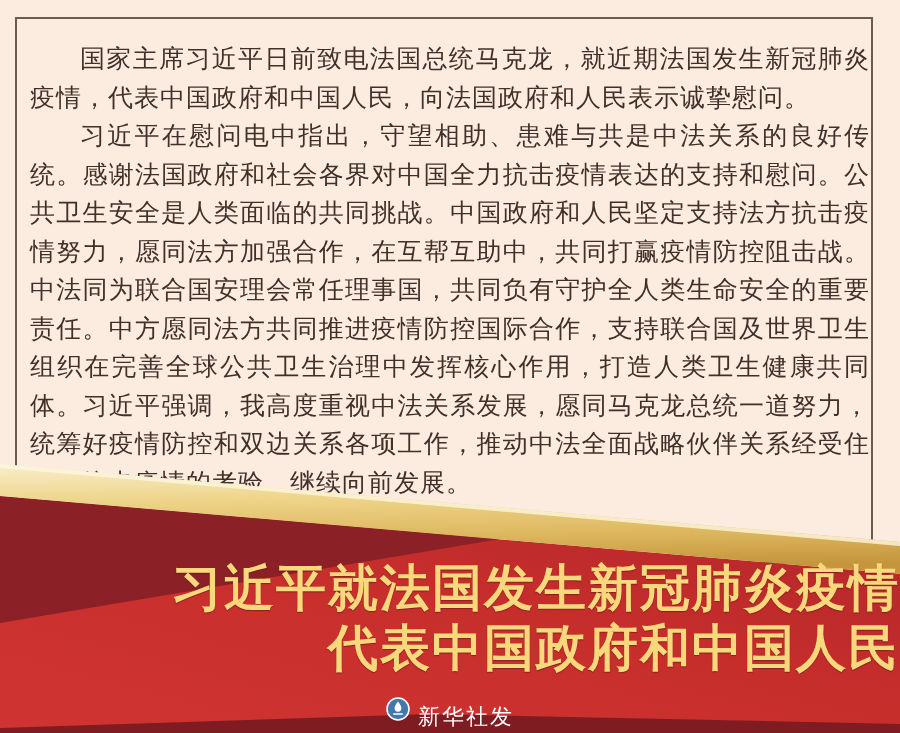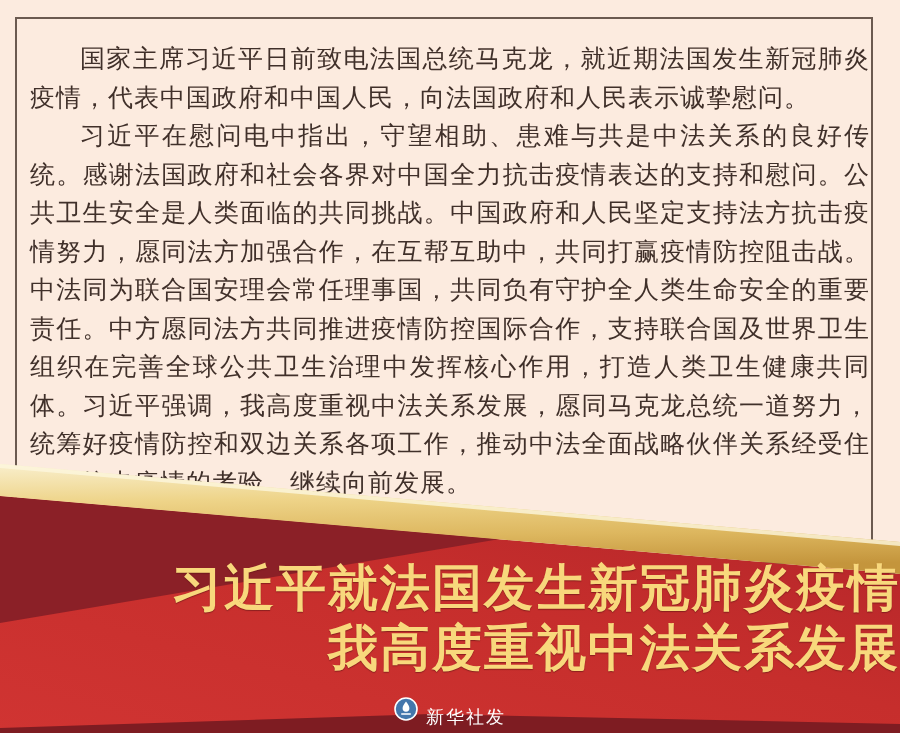--- a/index.html
+++ b/index.html
@@ -27,21 +27,21 @@
     color:#f8d87c;
     text-shadow:0 1px 1px rgba(90,20,20,.55);
   }
   .credit-row{
     position:absolute;left:0;top:694px;width:900px;height:30px;z-index:4;
     display:flex;align-items:center;justify-content:center;gap:8px;
   }
   .credit-logo{width:24px;height:24px;display:block;}
   .credit-text{
     font-family:"DejaVu Sans","Liberation Sans",sans-serif;
-    font-size:18px;color:#ffffff;letter-spacing:2px;margin-top:16px;
+    font-size:22px;color:#ffffff;letter-spacing:2px;margin-top:16px;
   }
 </style>
 </head>
 <body>
 
 <div class="frame"></div>
 
 <div class="article">
   <p>国家主席习近平日前致电法国总统马克龙，就近期法国发生新冠肺炎疫情，代表中国政府和中国人民，向法国政府和人民表示诚挚慰问。</p>
   <p>习近平在慰问电中指出，守望相助、患难与共是中法关系的良好传统。感谢法国政府和社会各界对中国全力抗击疫情表达的支持和慰问。公共卫生安全是人类面临的共同挑战。中国政府和人民坚定支持法方抗击疫情努力，愿同法方加强合作，在互帮互助中，共同打赢疫情防控阻击战。中法同为联合国安理会常任理事国，共同负有守护全人类生命安全的重要责任。中方愿同法方共同推进疫情防控国际合作，支持联合国及世界卫生组织在完善全球公共卫生治理中发挥核心作用，打造人类卫生健康共同体。习近平强调，我高度重视中法关系发展，愿同马克龙总统一道努力，统筹好疫情防控和双边关系各项工作，推动中法全面战略伙伴关系经受住共同抗击疫情的考验，继续向前发展。</p>
@@ -68,21 +68,21 @@
 
   <polygon points="0,288 430,274 900,284 900,293 0,293" fill="#7e1c22"></polygon>
 
   <polygon points="0,24 900,102 900,134 0,56" fill="url(#goldGrad)"></polygon>
 
   <polygon points="0,24 900,102 900,106 0,28" fill="#fdf6dd" opacity="0.8"></polygon>
 </svg>
 
 <div class="title-block">
   <div>习近平就法国发生新冠肺炎疫情</div>
-  <div>我高度重视中法关系发展</div>
+  <div>代表中国政府和中国人民</div>
 </div>
 
 <div class="credit-row">
   <svg class="credit-logo" viewBox="0 0 24 24" aria-hidden="true">
     <circle cx="12" cy="12" r="11" fill="#4477ac"></circle>
     <circle cx="12" cy="12" r="11" fill="none" stroke="#ffffff" stroke-width="1.6"></circle>
     <path d="M12 4.5 c2.2 3.2 3.4 4.6 3.4 6.8 a3.4 3.4 0 0 1 -6.8 0 c0 -2.2 1.2 -3.6 3.4 -6.8 z" fill="#ffffff"></path>
     <rect x="7" y="16.2" width="10" height="1.6" rx="0.8" fill="#ffffff"></rect>
   </svg>
   <span class="credit-text">新华社发</span>

